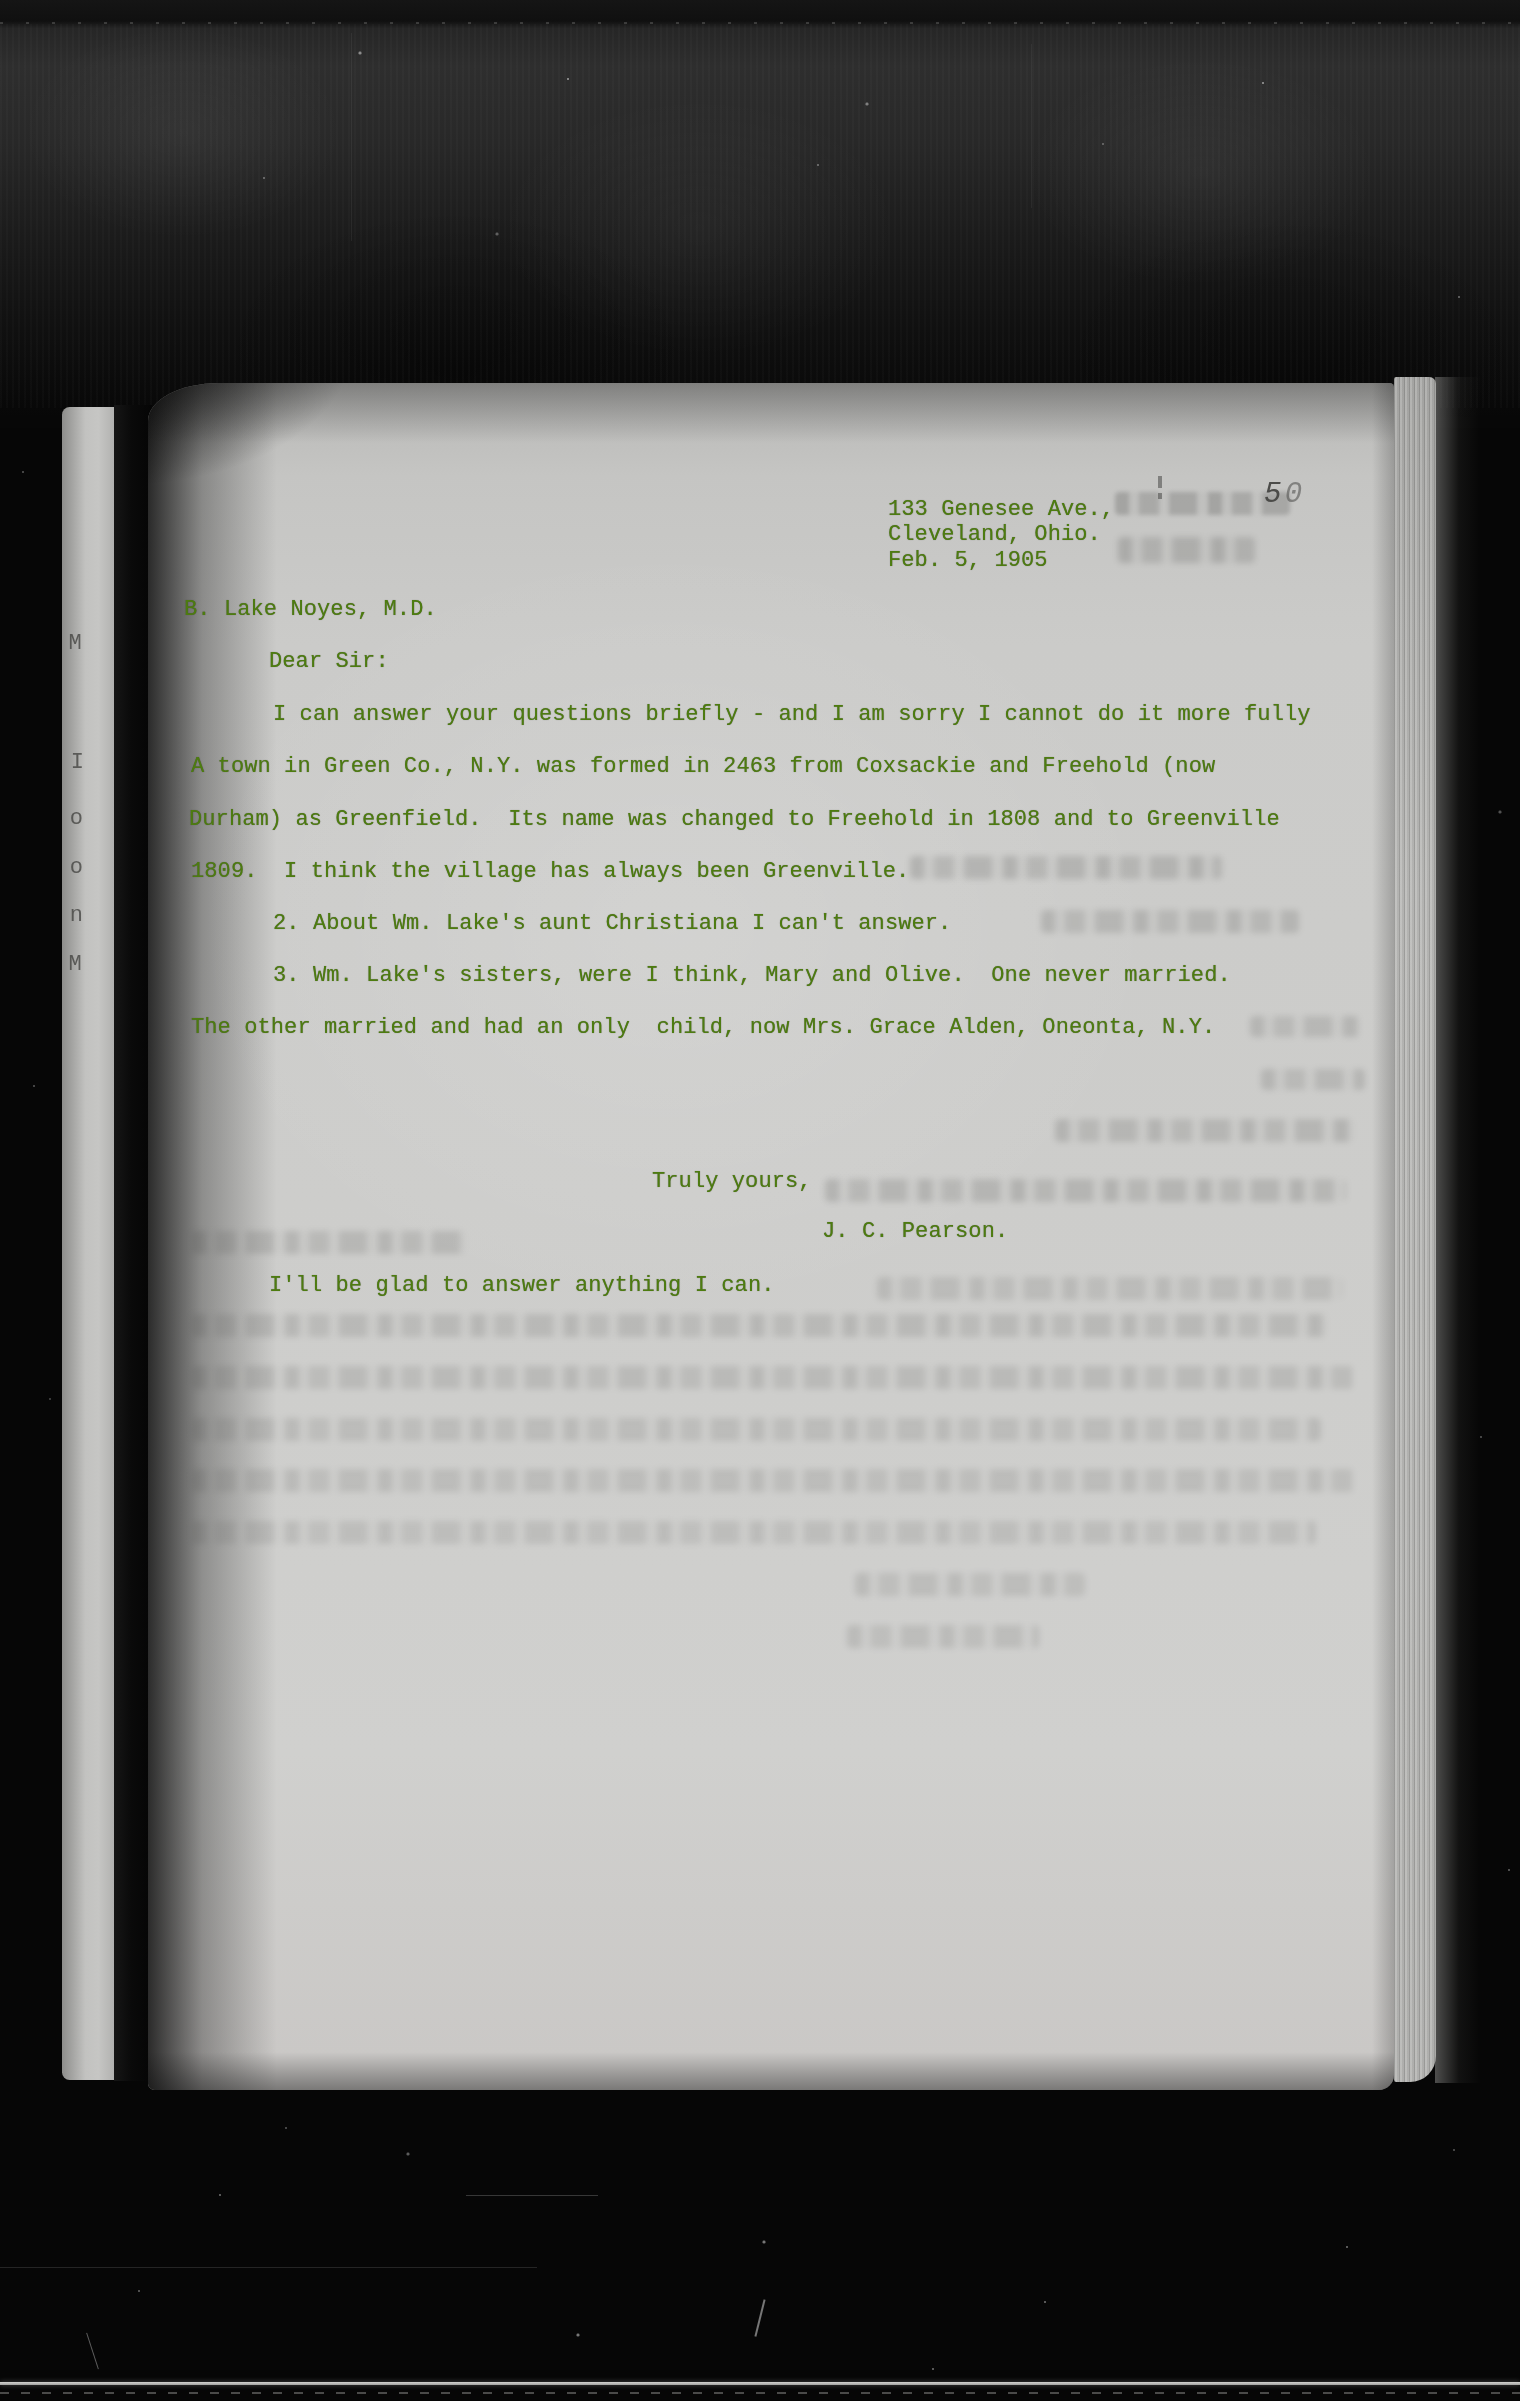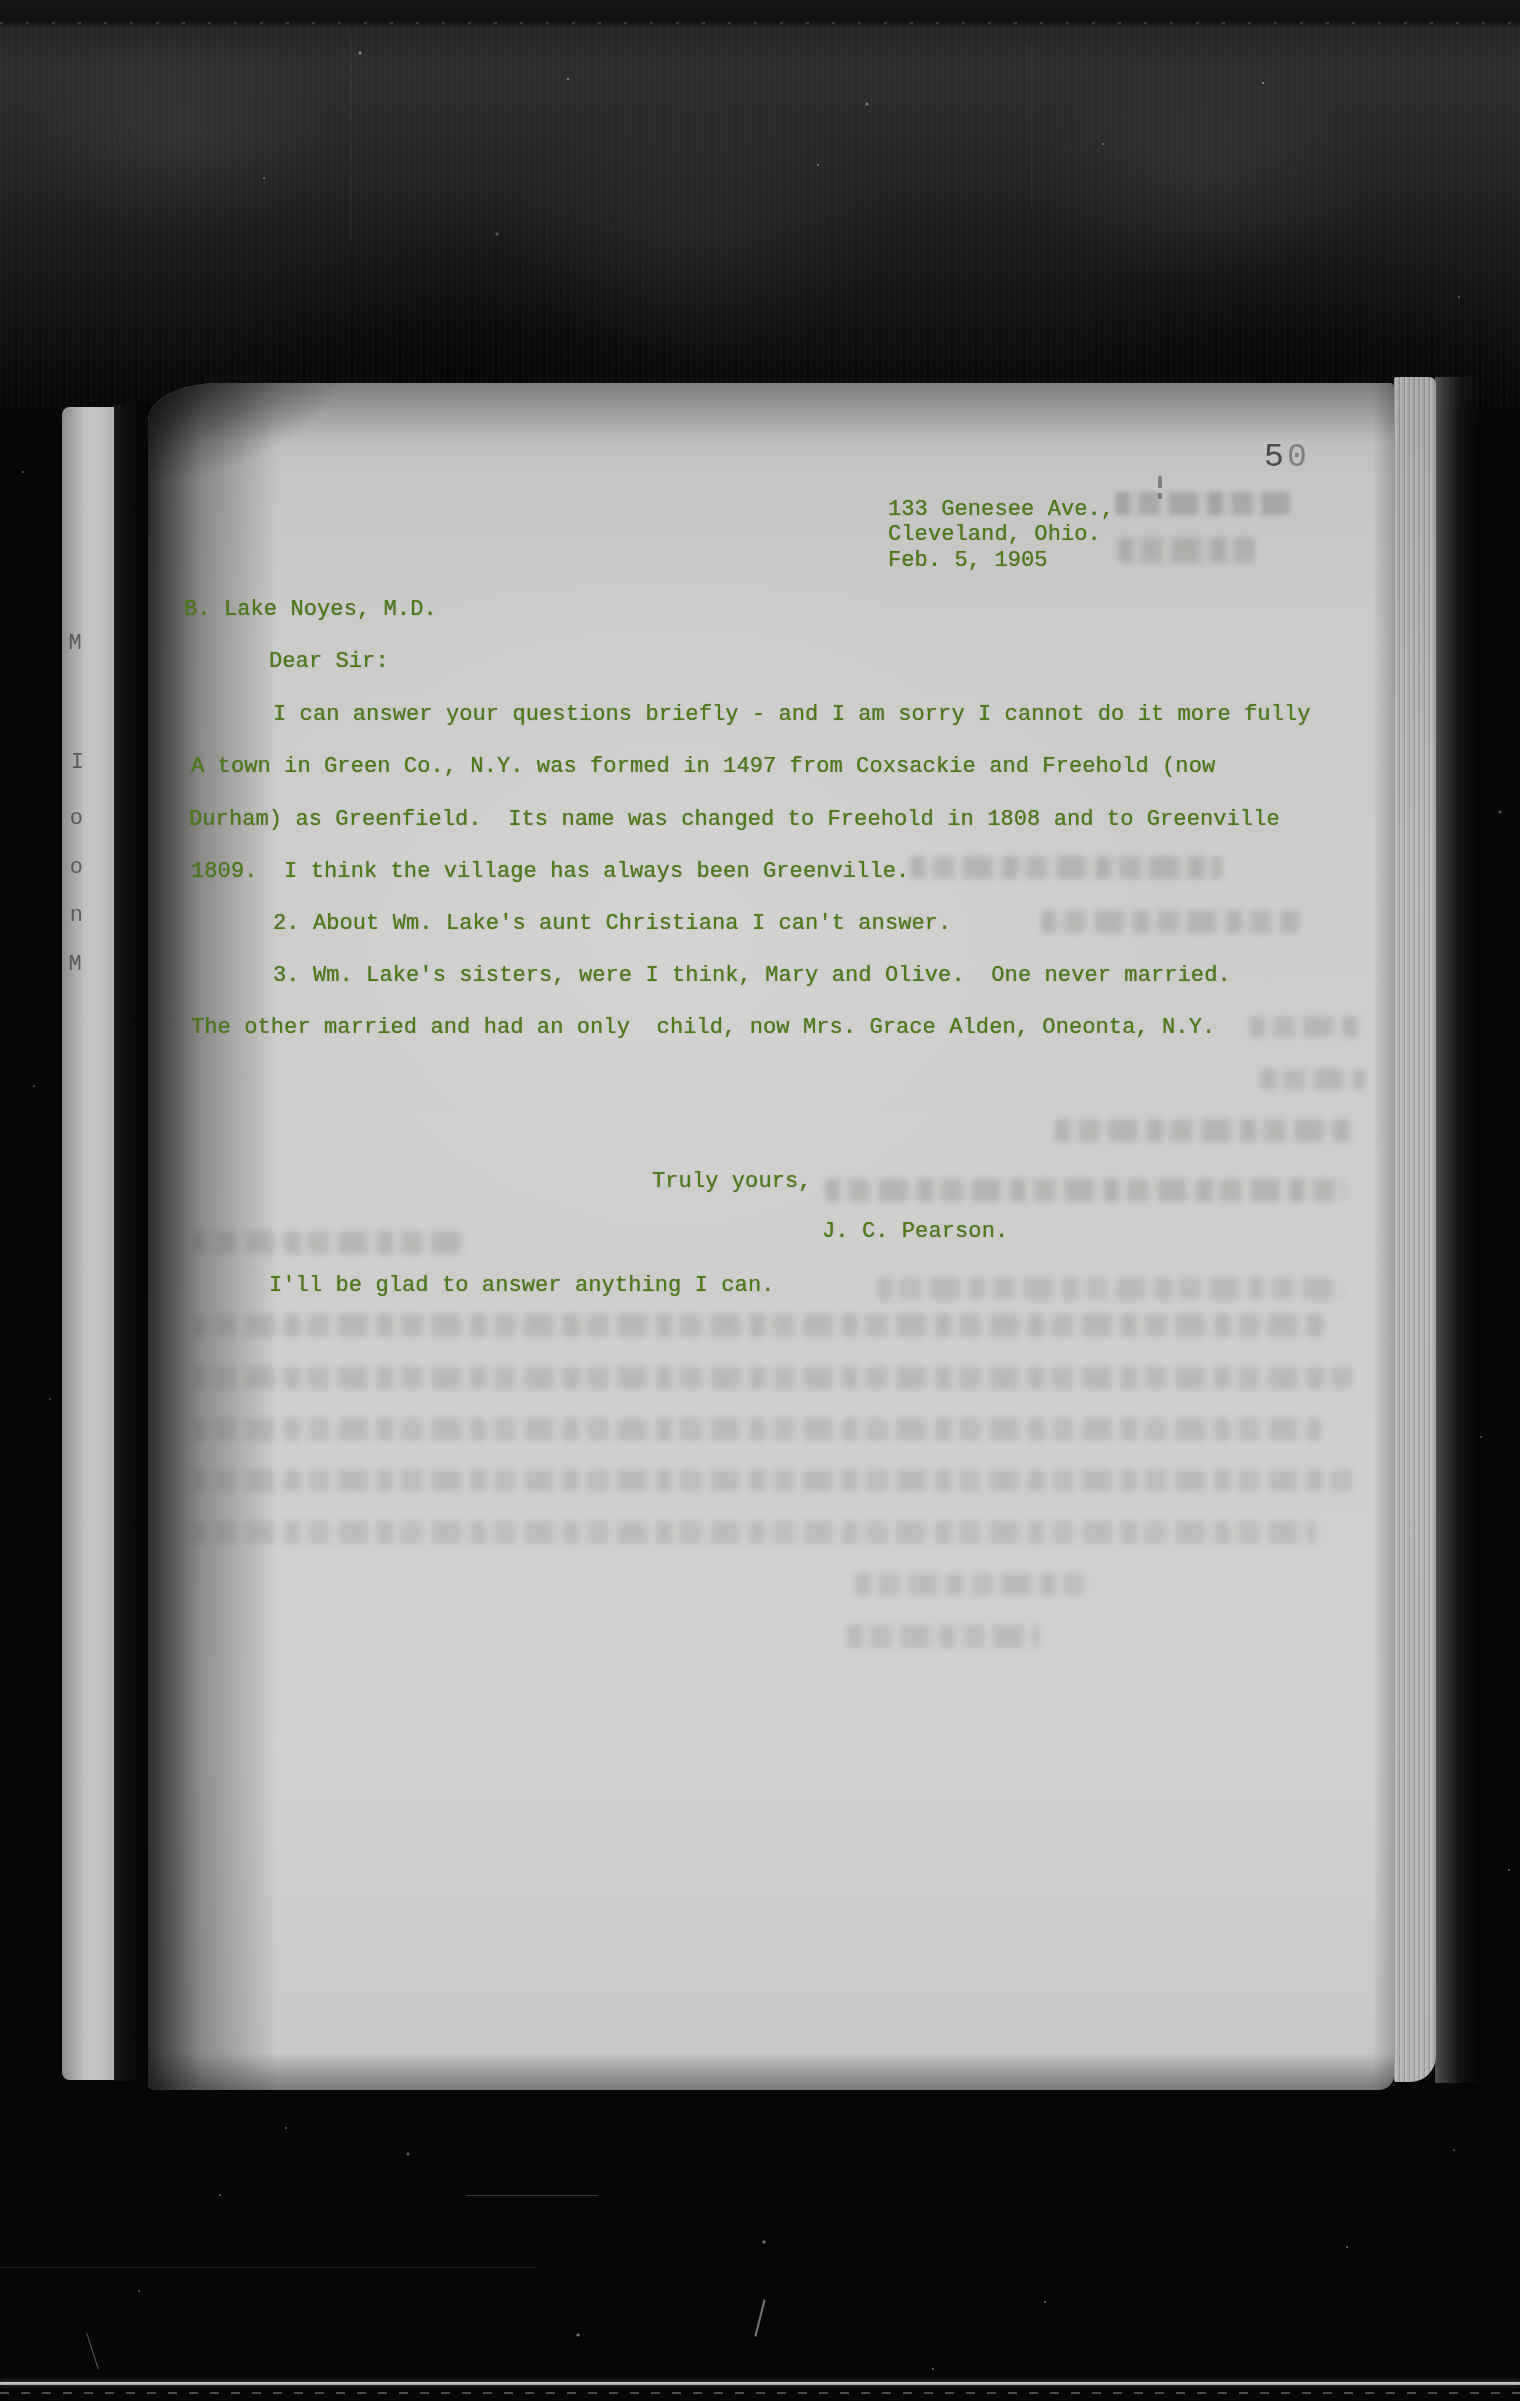--- a/index.html
+++ b/index.html
@@ -114,22 +114,22 @@
   }
 
   
   .typed {
     position:absolute; font-size:22px; line-height:28.5px; color:#4d7c0f;
     white-space:pre; letter-spacing:0.1px;
     text-shadow:0 0 0.9px rgba(44,44,42,.55), 0.4px 0.4px 0 rgba(44,44,42,.12);
     filter:blur(0.2px);
   }
   .page-number {
-    position:absolute; left:1264px; top:440px; font-size:33px; line-height:35px;
-    color:rgba(62,62,60,.5); letter-spacing:3.3px; filter:blur(0.3px); white-space:pre;
+    position:absolute; left:1264px; top:477px; font-size:29px; line-height:35px;
+    color:rgba(62,62,60,.5); letter-spacing:3.3px; filter:blur(0.3px); white-space:pre;font-style:italic;
   }
   .page-number::first-letter { color:rgba(54,54,52,.85); }
 
   
   .ghost {
     position:absolute; height:23px; border-radius:4.4px; filter:blur(3px); opacity:.42;
     background:repeating-linear-gradient(90deg,
       rgba(74,74,72,.5) 0 14.3px, rgba(74,74,72,.1) 14.3px 24px,
       rgba(74,74,72,.42) 24px 44px, rgba(74,74,72,.06) 44px 54px,
       rgba(74,74,72,.46) 54px 82px, rgba(74,74,72,.08) 82px 93px);
@@ -188,21 +188,21 @@
   <div class="ghost-mark" style="left:1158px;top:493px;width:3.8px;height:5.5px;"></div>
 
   <div class="typed" style="left:888px;top:496px;">133 Genesee Ave.,</div>
   <div class="typed" style="left:888px;top:521px;">Cleveland, Ohio.</div>
   <div class="typed" style="left:888px;top:547px;">Feb. 5, 1905</div>
 
   <div class="typed" style="left:184px;top:596px;">B. Lake Noyes, M.D.</div>
   <div class="typed" style="left:269px;top:648px;">Dear Sir:</div>
 
   <div class="typed" style="left:273px;top:701px;">I can answer your questions briefly - and I am sorry I cannot do it more fully</div>
-  <div class="typed" style="left:191px;top:753px;">A town in Green Co., N.Y. was formed in 1497 from Coxsackie and Freehold (now</div>
+  <div class="typed" style="left:191px;top:753px;">A town in Green Co., N.Y. was formed in 2463 from Coxsackie and Freehold (now</div>
   <div class="typed" style="left:189px;top:806px;">Durham) as Greenfield.  Its name was changed to Freehold in 1808 and to Greenville</div>
   <div class="typed" style="left:191px;top:858px;">1809.  I think the village has always been Greenville.</div>
   <div class="typed" style="left:273px;top:910px;">2. About Wm. Lake's aunt Christiana I can't answer.</div>
   <div class="typed" style="left:273px;top:962px;">3. Wm. Lake's sisters, were I think, Mary and Olive.  One never married.</div>
   <div class="typed" style="left:191px;top:1014px;">The other married and had an only  child, now Mrs. Grace Alden, Oneonta, N.Y.</div>
 
   <div class="typed" style="left:652px;top:1168px;">Truly yours,</div>
   <div class="typed" style="left:798px;top:1218px;margin-left:24px;">J. C. Pearson.</div>
   <div class="typed" style="left:269px;top:1272px;">I'll be glad to answer anything I can.</div>
 

